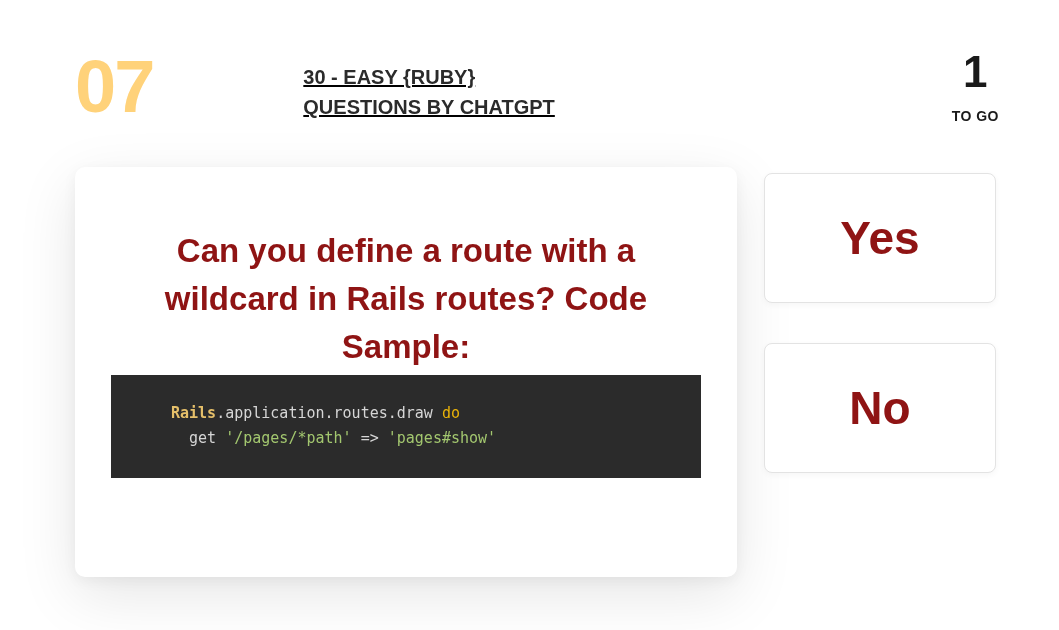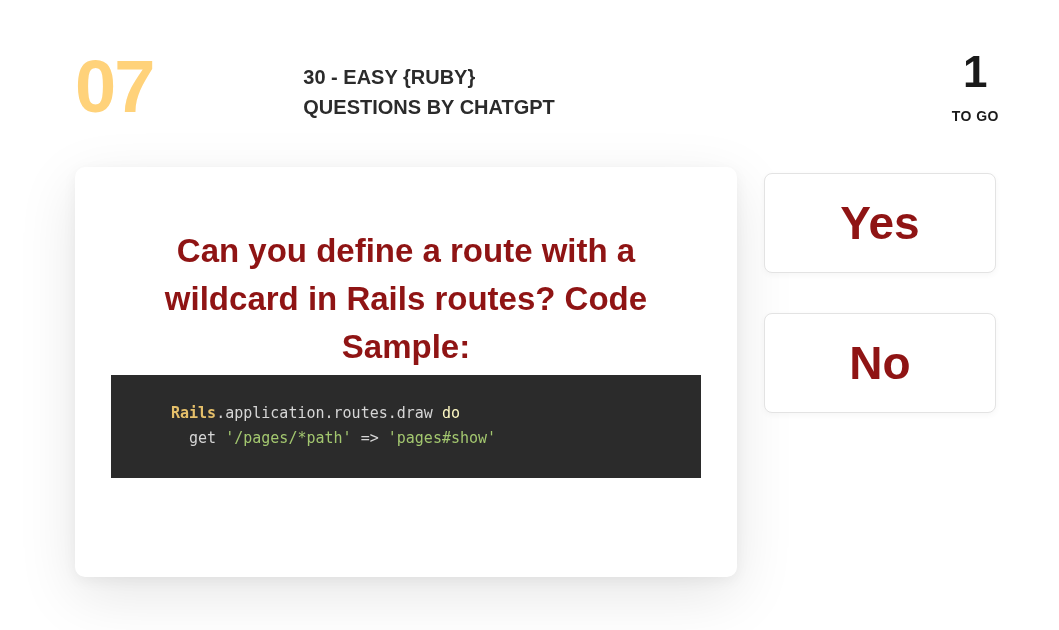--- a/index.html
+++ b/index.html
@@ -23,20 +23,21 @@
     .qnum {
       font-size: 74px;
       font-weight: 800;
       color: #ffd27a;
       line-height: 1;
       letter-spacing: -2px;
     }
     .title-block {
       margin-left: 150px;
       margin-top: 12px;
+      text-decoration: underline;
     }
     .title-line {
       font-size: 20px;
       font-weight: 700;
       color: #2b2b2b;
       line-height: 1.5;
     }
     .togo-block {
       margin-left: auto;
       text-align: center;
@@ -79,32 +80,32 @@
       background: #2b2b2b;
       color: #e8e8e8;
       padding: 26px 60px;
       font-family: "Consolas", "Menlo", monospace;
       font-size: 15px;
       line-height: 1.7;
     }
     .codebox .line { white-space: pre; }
     .tk-const   { color: #e6c06a; font-weight: 600; }
     .tk-default { color: #d6d6d6; }
-    .tk-kw      { color: #fef9c3; }
+    .tk-kw      { color: #eab308; }
     .tk-str     { color: #a3c76f; }
 
     .answers {
       position: absolute;
       top: 173px;
       left: 764px;
       width: 232px;
     }
     .ans-btn {
       width: 100%;
-      height: 100px;
+      height: 130px;
       background: #ffffff;
       border: 1px solid #e3e3e3;
       border-radius: 8px;
       box-shadow: 0 2px 6px rgba(0,0,0,0.04);
       display: flex;
       align-items: center;
       justify-content: center;
       font-size: 46px;
       font-weight: 800;
       color: #8f1414;

